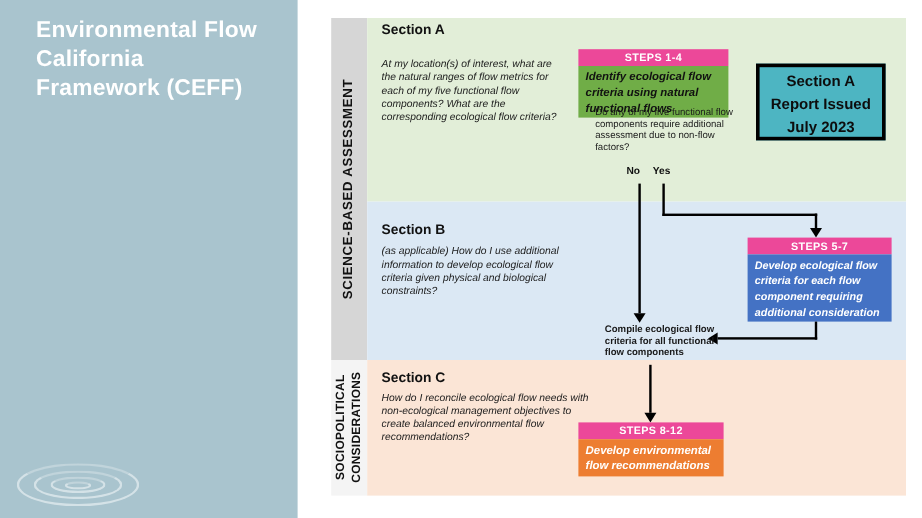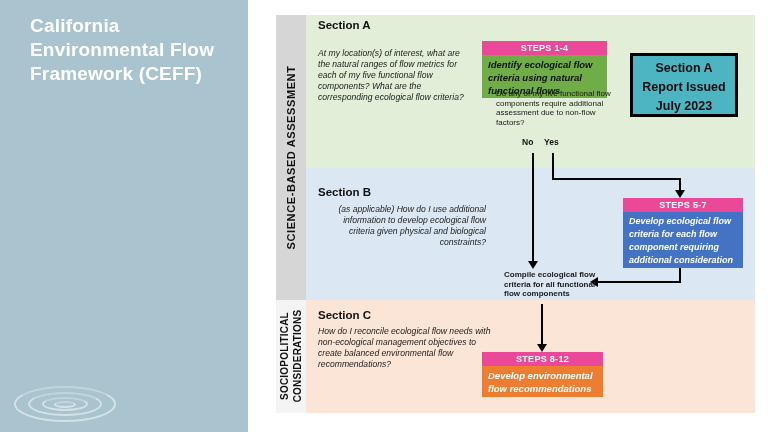--- a/index.html
+++ b/index.html
@@ -33,21 +33,21 @@
   .vlabel-science { left:-125px; top:135px; width:280px; height:15px;
                     font-size:11px; letter-spacing:.6px; line-height:15px; }
   .vlabel-socio   { left:-40px; top:328px; width:110px; height:26px;
                     font-size:10px; letter-spacing:.2px; line-height:13px; }
   .vlabel-socio span { display:block; }
 
   .sec-head { position:absolute; font-size:11.5px; font-weight:bold; color:#111; }
   .sec-q    { position:absolute; font-size:8.6px; font-style:italic; color:#1c1c1c; line-height:11px; }
   .q-a { left:42px; top:21px;  width:150px;margin-top:12px; }
   .h-a { left:42px; top:4px; }
-  .q-b { left:42px; top:189px; width:168px;text-align:right; }
+  .q-b { left:42px; top:189px; width:168px; }
   .h-b { left:42px; top:171px; }
   .q-c { left:42px; top:311px; width:178px; }
   .h-c { left:42px; top:294px; }
 
   
   .step-hd { position:absolute; background:#ec4899; color:#ffffff; font-weight:bold;
              font-size:9px; text-align:center; line-height:14px; height:14px; letter-spacing:.3px; }
   .proc { position:absolute; font-weight:bold; font-size:9.5px; line-height:13px; padding:3px 5px 15px 6px;font-style:italic; }
   .hd-1 { left:206px; top:26px;  width:125px; }
   .bx-1 { left:206px; top:40px;  width:125px; height:43px; background:#70ad47; color:#111; }
@@ -86,22 +86,22 @@
   .dn-hd  { position:absolute; left:261px; top:329px; width:0; height:0;
             border-left:5px solid transparent; border-right:5px solid transparent; border-top:8px solid #000; }
 </style>
 </head>
 <body>
 
 <div id="stage">
 
   <div class="sidebar">
     <div class="slide-title">
+      <div>Environmental Flow</div>
       <div>California</div>
-      <div>Environmental Flow</div>
       <div>Framework (CEFF)</div>
     </div>
     <div class="ripple">
       <span class="r1"></span>
         <span class="r2"></span>
         <span class="r3"></span>
         <span class="r4"></span>
     </div>
   </div>
 

